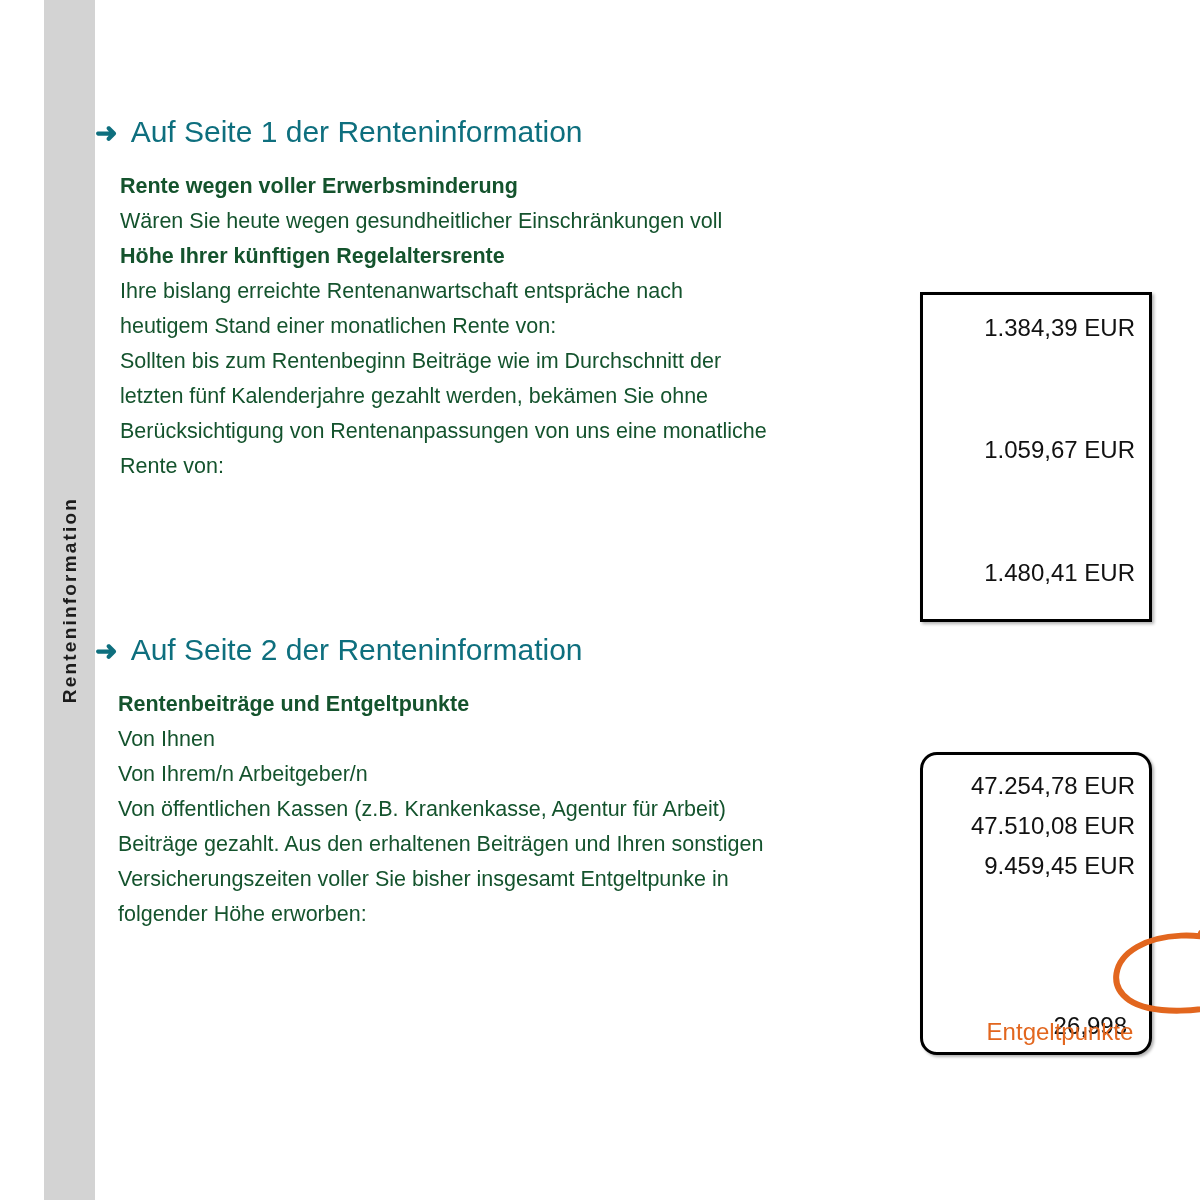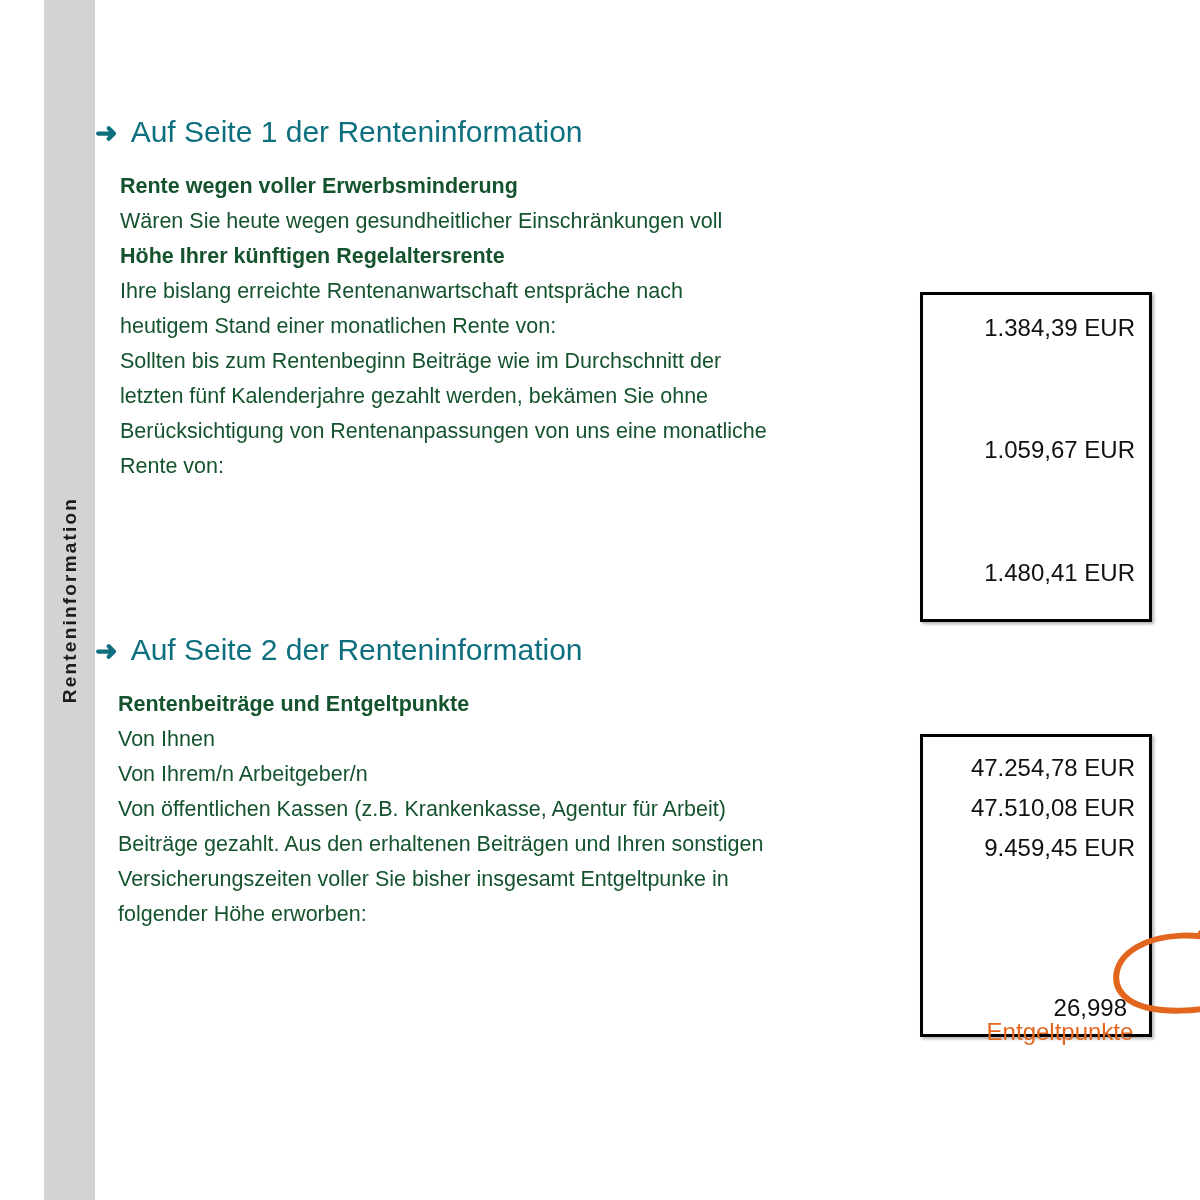--- a/index.html
+++ b/index.html
@@ -105,23 +105,24 @@
   }
   #value-box-1 {
     left: 825px;
     top: 84px;
     width: 232px;
     height: 330px;
     margin-top: 39px;
   }
   #value-box-2 {
     left: 825px;
-    top: 47px;
+    top: 65px;
     width: 232px;
     height: 303px;
+    border-radius: 17px;
   }
   .value-box .val {
     position: absolute;
     right: 14px;
     font-size: 24px;
     line-height: 30px;
     color: #111111;
     white-space: nowrap;
   }
 

